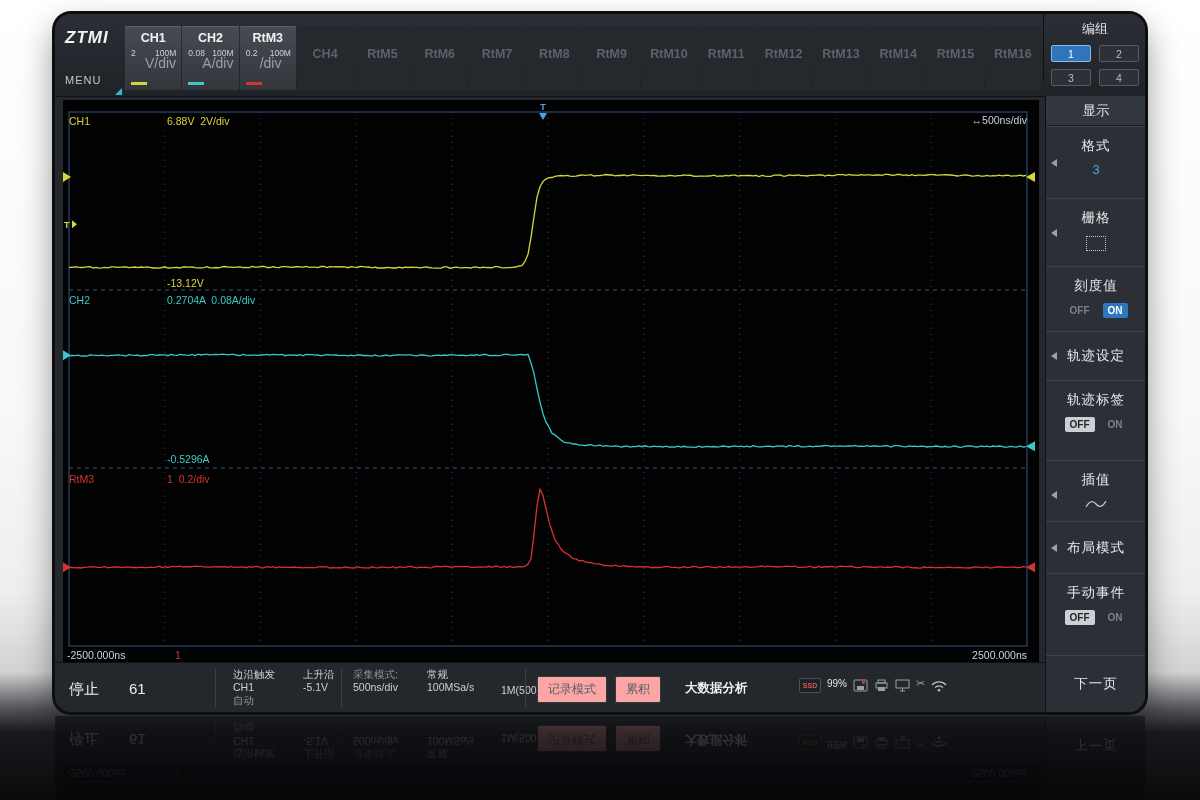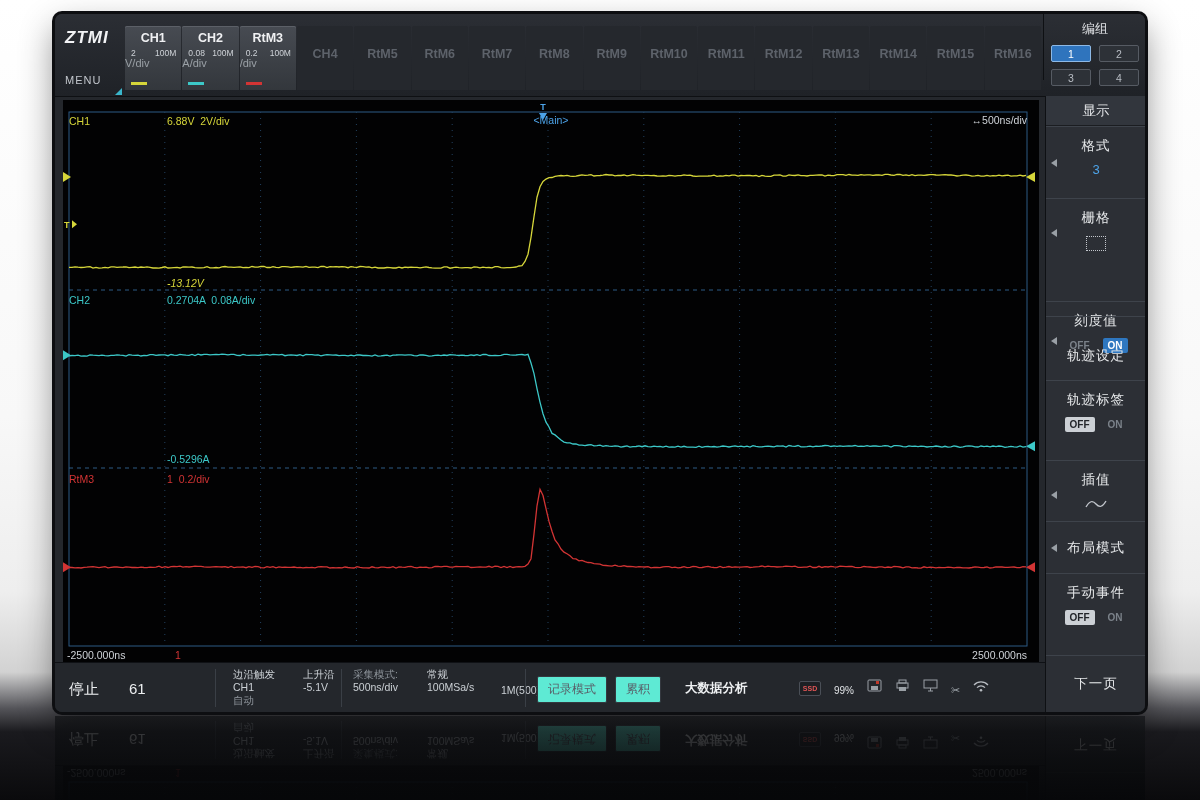--- a/index.html
+++ b/index.html
@@ -3,36 +3,36 @@
 <meta charset="utf-8">
 <style>
   html,body{margin:0;padding:0}
   body{
     width:1200px;height:800px;position:relative;overflow:hidden;
     font-family:"Liberation Sans",sans-serif;
     background:linear-gradient(180deg,#ffffff 0%,#f8f8f8 52%,#eeeeee 74%,#d2d2d2 84%,#55555a 88.5%,#1a1a1e 91.5%,#0a0a0c 100%);
   }
   
   .device{position:absolute;left:55px;top:14px;width:1090px;height:698px;background:#24272c;
-    border-radius:7px;box-shadow:0 0 0 3px #0d0e11,0 14px 34px rgba(0,0,0,.45);overflow:hidden}
+    border-radius:16px;box-shadow:0 0 0 3px #0d0e11,0 14px 34px rgba(0,0,0,.45);overflow:hidden}
   
   .topbar{position:absolute;left:0;top:0;width:100%;height:82px;
     background:linear-gradient(#2b2e34,#1f2227);border-bottom:1px solid #0e1013}
   .logo{position:absolute;left:10px;top:14px;font-size:17px;font-weight:bold;font-style:italic;
     color:#f2f3f5;letter-spacing:1px}
   .menu-label{position:absolute;left:10px;top:60px;font-size:11px;color:#c2c6cc;letter-spacing:1px}
   .corner-tri{position:absolute;left:60px;top:74px;width:0;height:0;
     border-left:7px solid transparent;border-bottom:7px solid #3ab6cb}
   .tabs{position:absolute;left:70px;top:12px;width:916px;height:64px;display:flex;gap:1px}
   .tab{flex:1 1 0;background:#25282d;position:relative;overflow:hidden;border-radius:2px 2px 0 0}
   .tab.active{background:linear-gradient(#474b52,#33373c);box-shadow:inset 0 1px 0 #5c6067}
   .tab-label{margin-top:5px;text-align:center;font-size:12.5px;font-weight:bold;color:#f0f1f3}
   .tab.dim .tab-label{margin-top:21px;color:#5d626a}
   .tab-sub{display:flex;justify-content:space-between;padding:3px 5px 0 6px;font-size:8.5px;color:#ced2d7}
-  .tab-unit{padding-left:0;font-size:11px;color:#9aa0a6;line-height:10px}
+  .tab-unit{padding-left:20px;font-size:14px;color:#9aa0a6;line-height:10px}
   .tab-bar{position:absolute;left:6px;bottom:5px;width:16px;height:3px}
   .group{position:absolute;left:988px;top:0;width:102px;height:66px;border-left:1px solid #0e1013;
     background:linear-gradient(#2b2e34,#22252a)}
   .group-title{margin-top:6px;text-align:center;font-size:13px;color:#dfe1e4}
   .group-grid{margin:7px auto 0;display:grid;grid-template-columns:40px 40px;gap:7px 8px;justify-content:center}
   .gbtn{height:15px;display:flex;align-items:center;justify-content:center;font-size:10.5px;
     color:#b9bec5;background:#2d3137;border:1px solid #565b63;border-radius:2px;cursor:default}
   .gbtn.active{background:#2f74bd;border-color:#8db9e6;color:#fff}
   
   .sidebar{position:absolute;left:990px;top:82px;width:100px;height:616px;background:#2c2f35;border-left:1px solid #0e1013}
@@ -58,23 +58,23 @@
   .pl-blue{color:#4da3e8}
   .ch-label{position:absolute;font-size:10.5px;white-space:pre}
   
   .statusbar{position:absolute;left:0;top:648px;width:990px;height:50px;background:#24272c;border-top:1px solid #0f1115}
   .sb-text{position:absolute;font-size:15px;color:#eceef0;top:17px}
   .sb-small{font-size:10.5px;color:#cbd0d5;line-height:13px}
   .sb-dim{color:#8d939a}
   .sb-col{position:absolute;top:5px}
   .sb-div{position:absolute;top:6px;width:1px;height:38px;background:#3a3f46}
   .sb-disabled{position:absolute;top:13px;padding:4px 10px;font-size:12px;color:#596069;
-    background:#5eead4;border:1px solid #34383f;border-radius:2px}
+    background:#fca5a5;border:1px solid #34383f;border-radius:2px}
   .sb-analysis{position:absolute;top:17px;font-size:12.5px;color:#eef0f2;font-weight:bold}
-  .sb-icons{position:absolute;left:744px;top:15px;display:flex;align-items:flex-end;gap:13px}
+  .sb-icons{position:absolute;left:744px;top:15px;display:flex;align-items:flex-start;gap:6px}
   .ssd-badge{width:20px;height:13px;background:#1d2024;border:1px solid #4a4f57;display:flex;
     align-items:center;justify-content:center;font-size:7px;font-weight:bold;color:#e05555;border-radius:2px}
   .sb-pct{font-size:10px;color:#dfe2e5}
   .cut-glyph{font-size:11px;color:#9aa0a6;line-height:11px}
   
   .reflection{position:absolute;left:55px;top:716px;width:1090px;height:84px;overflow:hidden;pointer-events:none}
   .refl-inner{position:absolute;left:0;top:0;width:1090px;height:698px;transform:scaleY(-1);
     opacity:.5;filter:blur(0.7px) brightness(0.85)}
   .refl-fade{position:absolute;left:0;top:0;right:0;bottom:0;
     background:linear-gradient(180deg,rgba(10,11,13,.45) 0%,rgba(8,9,11,.78) 55%,rgba(6,7,9,.96) 100%)}
@@ -188,56 +188,55 @@
         <polygon points="972,71.97 972,81.97 963,76.97" fill="#d6d63a"></polygon>
         <polygon points="0,250.148 0,260.148 8,255.148" fill="#3cc8c8"></polygon>
         <polygon points="972,341.284 972,351.284 963,346.284" fill="#3cc8c8"></polygon>
         <polygon points="0,462.146 0,472.146 8,467.146" fill="#d23434"></polygon>
         <polygon points="972,462.146 972,472.146 963,467.146" fill="#d23434"></polygon>
         <text x="1" y="127.64" font-size="9" font-weight="bold" fill="#d6d63a" font-family="Liberation Sans, sans-serif">T</text>
         <polygon points="9,120.14 9,128.14 14,124.14" fill="#d6d63a"></polygon>
         <text x="480.01840000000004" y="10" font-size="9" font-weight="bold" fill="#4da3e8" text-anchor="middle" font-family="Liberation Sans, sans-serif">T</text>
         <polygon points="476.01840000000004,13 484.01840000000004,13 480.01840000000004,20" fill="#4da3e8"></polygon>
       </svg>
-    <div class="pl-label pl-blue" style="left:0;right:0;top:14px;text-align:center">&lt;Main&gt;</div>
     <div class="pl-label" style="right:12px;top:14px">↔500ns/div</div>
     <div class="pl-label" style="left:4px;top:549px">-2500.000ns</div>
     <div class="pl-label" style="right:12px;top:549px">2500.000ns</div>
     <div class="pl-label" style="left:112px;top:549px;color:#d23434">1</div>
   <div class="ch-label" style="left: 6px; top: 15px; color: rgb(214, 214, 58);">CH1</div>
       <div class="ch-label" style="left: 104px; top: 15px; color: rgb(214, 214, 58);">6.88V  2V/div</div>
-      <div class="ch-label" style="left: 104px; top: 177px; color: rgb(214, 214, 58); font-style: italic;">-13.12V</div>
+      <div class="ch-label" style="left: 104px; top: 177px; color: rgb(214, 214, 58);">-13.12V</div>
       <div class="ch-label" style="left: 6px; top: 194px; color: rgb(60, 200, 200);">CH2</div>
       <div class="ch-label" style="left: 104px; top: 194px; color: rgb(60, 200, 200);">0.2704A  0.08A/div</div>
       <div class="ch-label" style="left: 104px; top: 353px; color: rgb(60, 200, 200);">-0.5296A</div>
       <div class="ch-label" style="left: 6px; top: 373px; color: rgb(210, 52, 52);">RtM3</div>
       <div class="ch-label" style="left: 104px; top: 373px; color: rgb(210, 52, 52); text-align: right;">1  0.2/div</div>
     </div>
 
   <div class="sidebar">
     <div class="side-title">显示</div>
     <div>
         <div class="side-item" style="top: 30px; height: 72px;">
           <span class="side-arrow"></span>
           <div class="side-label">格式</div>
           <div class="side-value">3</div>
         </div>
         <div class="side-item" style="top: 102px; height: 68px;">
           <span class="side-arrow"></span>
           <div class="side-label">栅格</div>
           <div class="grid-icon"></div>
         </div>
-        <div class="side-item" style="top: 170px; height: 65px; margin-top: 35px;">
+        <div class="side-item" style="top: 170px; height: 65px;">
           <div class="side-label">刻度值</div>
           <div class="tog-row">
             <span class="opt">OFF</span>
             <span class="opt on-active">ON</span>
           </div>
         </div>
-        <div class="side-item plain" style="top: 220px; height: 49px; align-items: flex-end;">
+        <div class="side-item plain" style="top: 235px; height: 49px;">
           <span class="side-arrow"></span>
           <div class="side-label">轨迹设定</div>
         </div>
         <div class="side-item" style="top: 284px; height: 73px;">
           <div class="side-label">轨迹标签</div>
           <div class="tog-row">
             <span class="opt off-active">OFF</span>
             <span class="opt">ON</span>
           </div>
         </div>

